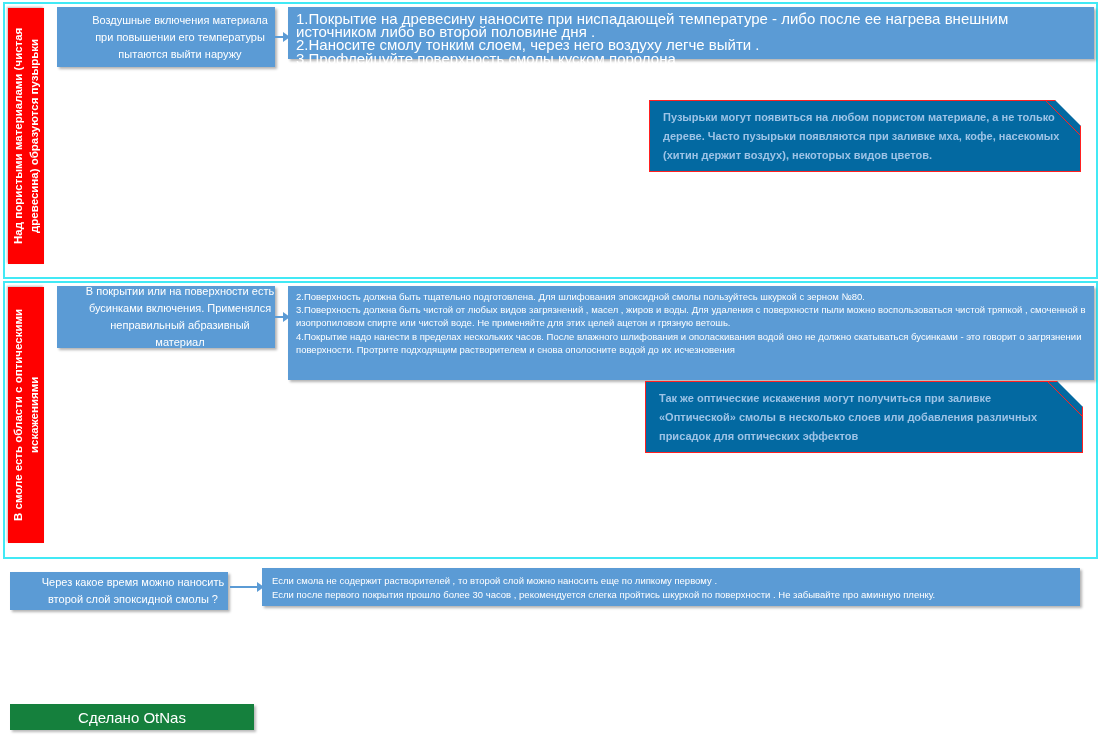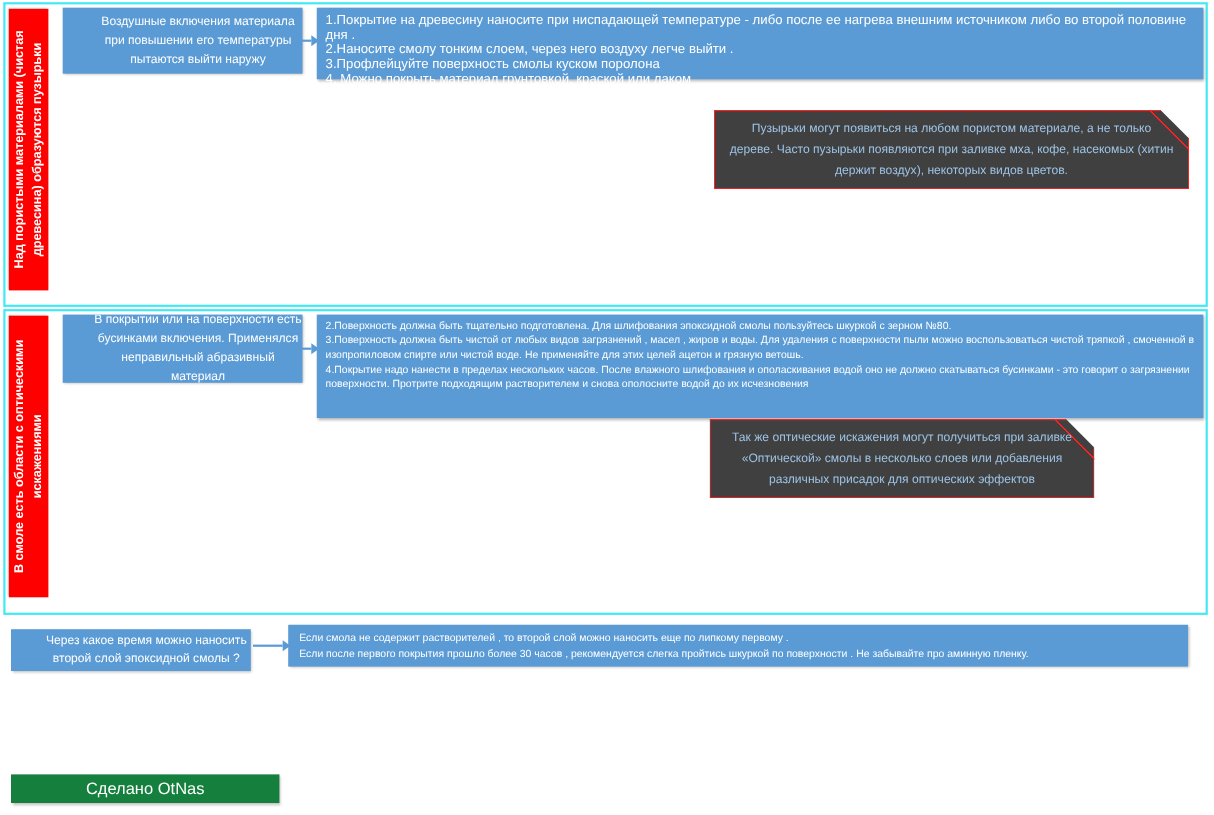--- a/index.html
+++ b/index.html
@@ -82,23 +82,23 @@
     left: 57px; top: 286px; width: 218px; height: 62px;
     font-size: 11px; line-height: 17px;
   }
   #question-3 {
     left: 10px; top: 572px; width: 218px; height: 38px;
     font-size: 11px; line-height: 17px;
   }
 
   
   #solution-1 {
-    left: 288px; top: 7px; width: 806px; height: 65px;
+    left: 288px; top: 7px; width: 806px; height: 52px;
     padding: 5px 8px 5px 8px;
-    font-size: 12px; line-height: 13.2px;
+    font-size: 15px; line-height: 13.2px;
   }
   #solution-2 {
     left: 288px; top: 286px; width: 806px; height: 94px;
     padding: 4px 8px 4px 8px;
     font-size: 9.5px; line-height: 13.2px;
   }
   #answer-3 {
     left: 262px; top: 568px; width: 818px; height: 38px;
     padding: 6px 10px;
     font-size: 9.5px; line-height: 14px;
@@ -122,32 +122,32 @@
     border-bottom: 5px solid transparent;
     border-left: 7px solid #5B9BD5;
   }
   #connector-1 { left: 272px; top: 32px;  width: 18px; height: 10px; }
   #connector-2 { left: 272px; top: 312px; width: 18px; height: 10px; }
   #connector-3 { left: 230px; top: 582px; width: 34px; height: 10px; }
 
   
   .note {
     position: absolute;
-    background: #404040;
+    background: #0369a1;
     color: #9DC3E6;
     box-sizing: border-box;
     display: flex;
     align-items: center;
     justify-content: center;
-    text-align: center;
     font-size: 11px;
     line-height: 19px;
     padding: 6px 14px;
     border: 0;
     clip-path: polygon(0 0, calc(100% - 26px) 0, 100% 26px, 100% 100%, 0 100%);
+    font-weight: bold;
   }
   .note::before {
     content: "";
     position: absolute;
     left: 0; top: 0; right: 0; bottom: 0;
     background:
       linear-gradient(#FF2020, #FF2020) left  top    / 1.3px 100% no-repeat,
       linear-gradient(#FF2020, #FF2020) left  top    / 100% 1.3px no-repeat,
       linear-gradient(#FF2020, #FF2020) left  bottom / 100% 1.3px no-repeat,
       linear-gradient(#FF2020, #FF2020) right top    / 1.3px 100% no-repeat;
@@ -157,21 +157,21 @@
   .note::after {
     content: "";
     position: absolute;
     right: -1px; top: -1px;
     width: 38px; height: 38px;
     background: linear-gradient(to bottom left, transparent calc(50% - 0.7px), #FF2020 calc(50% - 0.7px), #FF2020 calc(50% + 0.7px), transparent calc(50% + 0.7px));
     pointer-events: none;
   }
   .note .ntext { position: relative; z-index: 2; white-space: pre-line; }
   #note-1 { left: 649px; top: 100px; width: 432px; height: 72px; }
-  #note-2 { left: 645px; top: 381px; width: 350px; height: 72px; }
+  #note-2 { left: 645px; top: 381px; width: 438px; height: 72px; }
 
   
   #footer-badge {
     position: absolute;
     left: 10px; top: 704px; width: 244px; height: 26px;
     background: #15803d;
     color: #ffffff;
     display: flex;
     align-items: center;
     justify-content: center;

